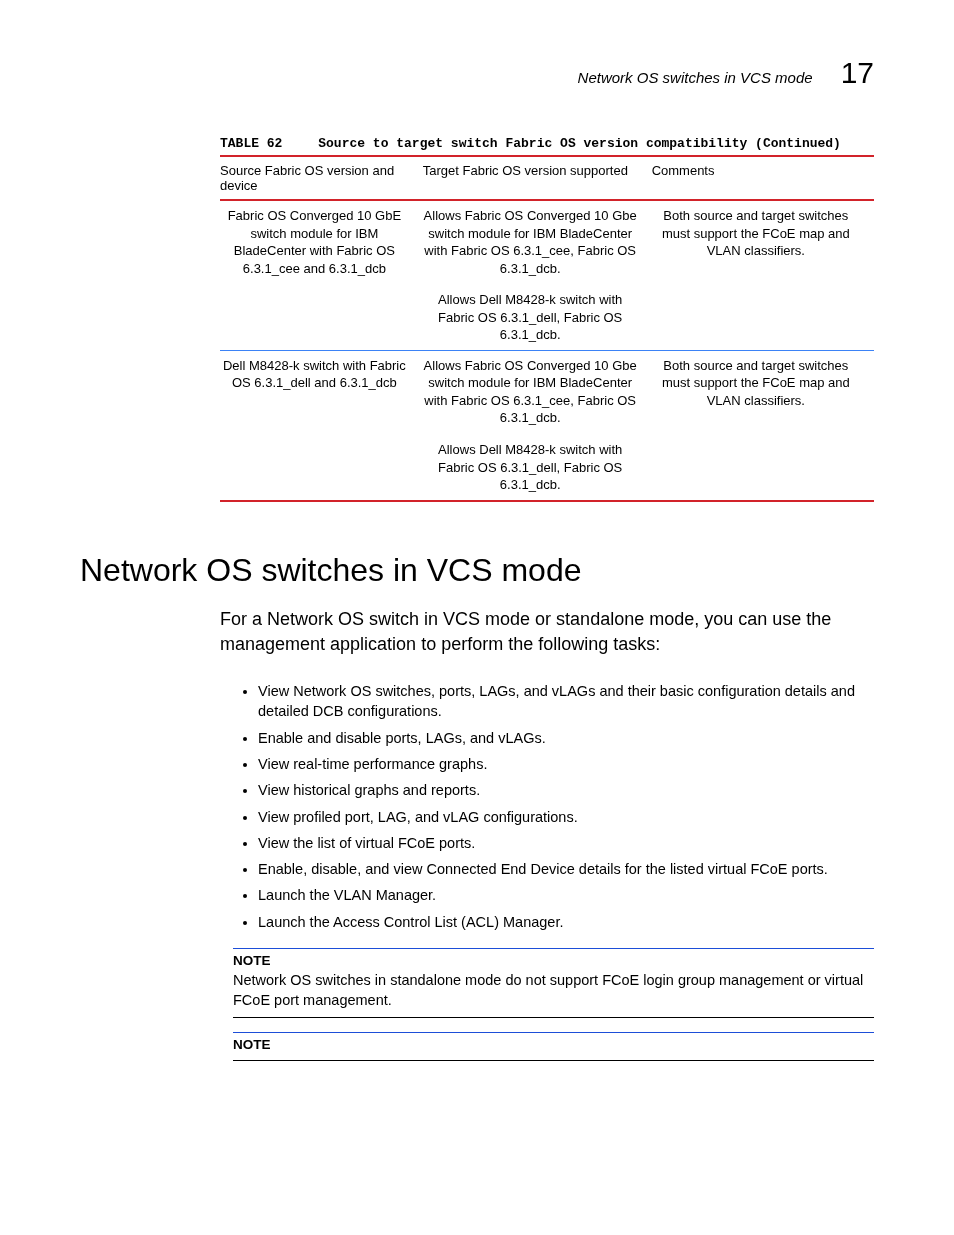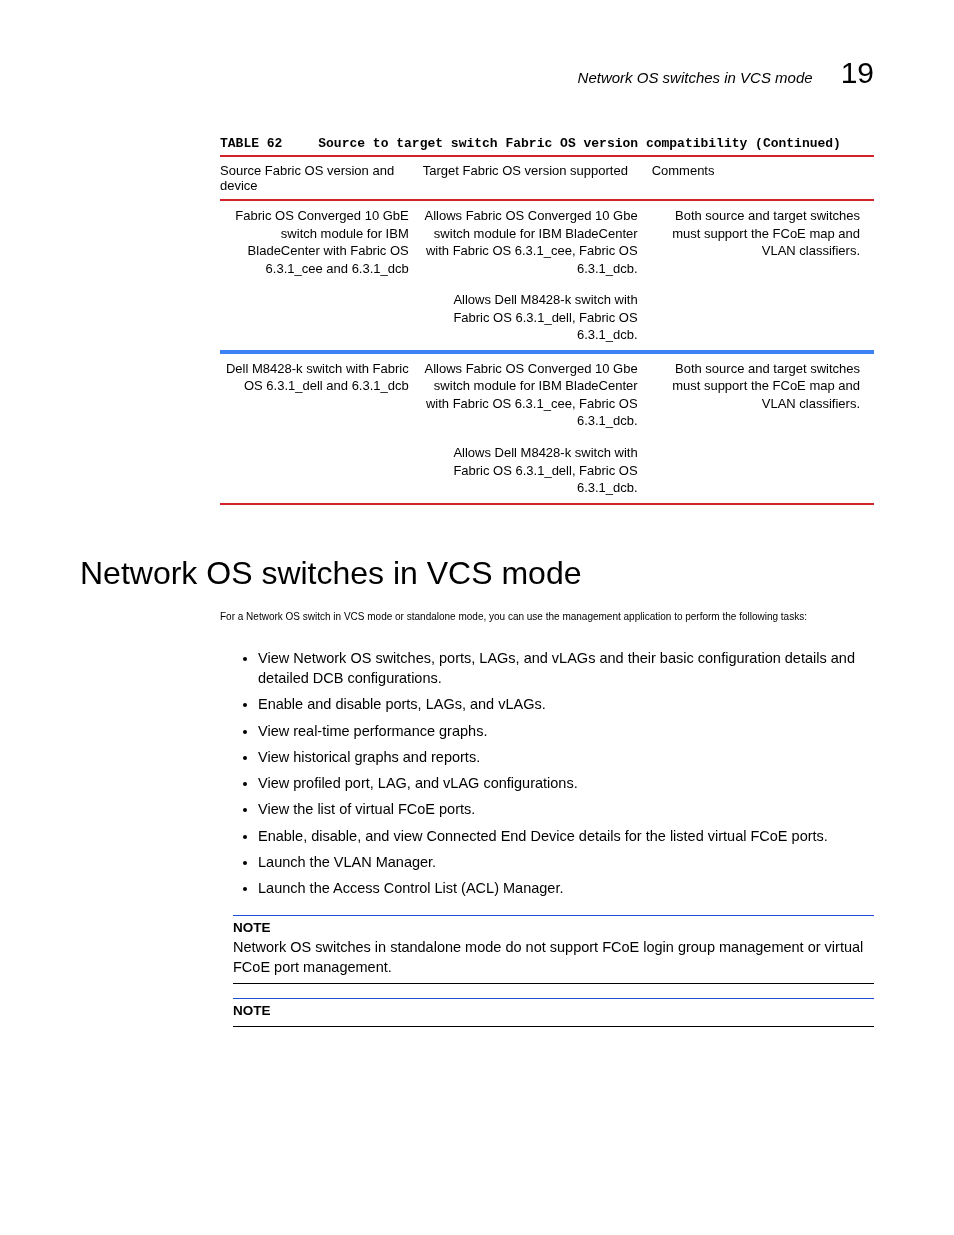--- a/index.html
+++ b/index.html
@@ -53,44 +53,44 @@
     border-top: 2px solid #d2232a;
     border-bottom: 2px solid #d2232a;
   }
   table.compat th {
     text-align: left;
     font-weight: normal;
     padding: 6px 8px 6px 0;
     vertical-align: top;
   }
   table.compat td {
-    text-align: right;
+    text-align: center;
     padding: 6px 14px 6px 0;
     vertical-align: top;
     line-height: 1.35;
   }
   table.compat tbody tr.sep td {
-    border-top: 4px solid #3b82f6;
+    border-top: 1px solid #3b82f6;
     margin-top: 20px;
   }
   table.compat tbody tr:last-child td {
     border-bottom: 2px solid #d2232a;
   }
   .col1 { width: 31%; }
   .col2 { width: 35%; }
   .col3 { width: 34%; }
   .para-gap { height: 14px; }
   h1.section {
     font-family: Arial, Helvetica, sans-serif;
     font-weight: normal;
     font-size: 32px;
     margin: 50px 0 18px 0;
   }
   .body-text {
-    font-size: 10px;
+    font-size: 18px;
     line-height: 1.4;
   }
   ul.tasks {
     list-style: disc;
     padding-left: 20px;
     margin: 24px 0 16px 18px;
   }
   ul.tasks li {
     margin: 6px 0;
     line-height: 1.4;
@@ -112,21 +112,21 @@
     line-height: 1.4;
   }
 </style>
 </head>
 <body>
 
 <div class="page">
 
   <div class="running-head">
     <span class="title">Network OS switches in VCS mode</span>
-    <span class="num">19</span>
+    <span class="num">17</span>
   </div>
 
   <div class="content-block">
     <div class="table-caption">
       <span class="tlabel">TABLE 62</span>
       <span class="tdesc">Source to target switch Fabric OS version compatibility (Continued)</span>
     </div>
 
     <table class="compat">
       <colgroup>

